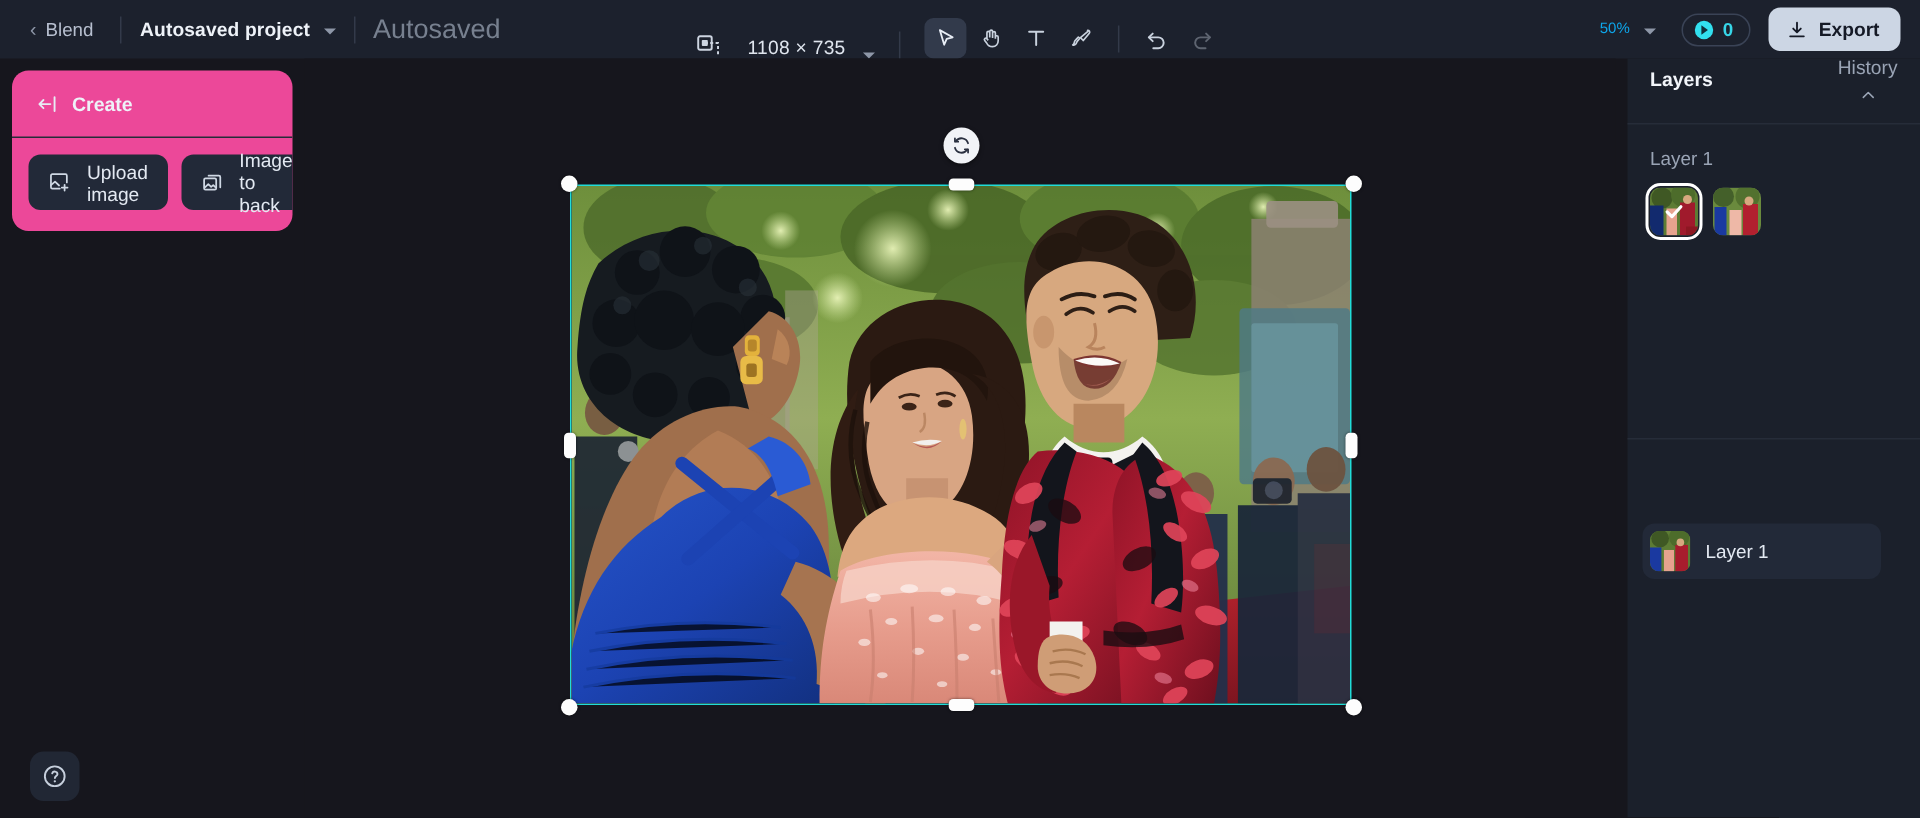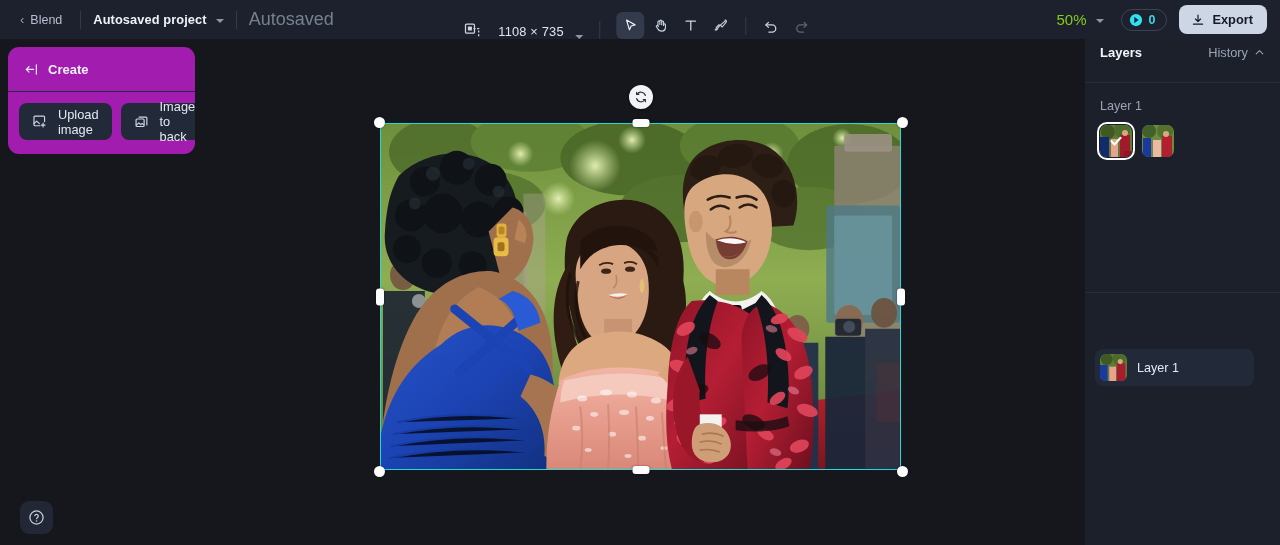--- a/index.html
+++ b/index.html
@@ -43,39 +43,39 @@
     width: 28px; height: 27px; border-radius: 6px;
     display: flex; align-items: center; justify-content: center; cursor: pointer;
   }
   .tool-btn.active { background: #323a4b; }
   .tool-btn.disabled { opacity: .38; cursor: default; }
 
   .tb-right {
     position: absolute; right: 13px; top: 0; height: 100%;
     display: flex; align-items: center; gap: 12px;
   }
-  .zoom-val { color: #84cc16; font-size: 15px; }
+  .zoom-val { color: #0ea5e9; font-size: 10px; }
   .zoom-wrap { display: flex; align-items: center; cursor: pointer; padding: 3px 5px; border-radius: 5px; }
   .credits {
     display: flex; align-items: center; gap: 6px;
     border: 1px solid #3a4356; border-radius: 13px;
     padding: 3px 11px 3px 7px; cursor: pointer;
   }
   .credit-num { color: #37d6e8; font-size: 12.5px; font-weight: bold; }
   .export-btn {
     display: flex; align-items: center; gap: 7px;
     background: #ccd6e4; color: #151a26;
     font-size: 12.8px; font-weight: bold;
     padding: 7px 14px 7px 12px; border-radius: 8px; cursor: pointer;
   }
 
   
   .sidebar {
     position: absolute; left: 8px; top: 47px; width: 187px;
-    background: #a21caf; border-radius: 11px; overflow: hidden;
+    background: #ec4899; border-radius: 11px; overflow: hidden;
   }
   .sb-header {
     height: 45px; display: flex; align-items: center; gap: 9px;
     padding: 0 16px; border-bottom: 1px solid #262c39;
   }
   .sb-title { color: #eef2f8; font-size: 13px; font-weight: bold; }
   .sb-body { padding: 11px 11px 14px 11px; display: flex; flex-direction: row; gap: 9px; }
   .sb-item {
     height: 37px; background: #222938; border-radius: 8px;
     display: flex; align-items: center; gap: 11px; padding: 0 13px;
@@ -145,21 +145,21 @@
   
   .rpanel {
     position: absolute; right: 0; top: 39px; width: 195px; height: 506px;
     background: #1b202b;
   }
   .rp-header {
     height: 44px; display: flex; align-items: center; justify-content: space-between;
     padding: 0 15px 16px 15px; border-bottom: 1px solid #262c39;
   }
   .rp-tab-active { color: #f2f5fa; font-size: 13px; font-weight: bold; cursor: pointer; }
-  .rp-tab { color: #9aa4b5; font-size: 12.8px; cursor: pointer; display: flex; align-items: center; gap: 6px; }
+  .rp-tab { color: #9aa4b5; font-size: 12.8px; cursor: pointer; display: flex; align-items: center; gap: 6px; flex-direction: column; }
   .rp-body { padding: 16px 15px 0 15px; }
   .layer-label { color: #9aa4b5; font-size: 12.6px; margin-bottom: 12px; }
   .thumbs { display: flex; gap: 10px; }
   .thumb {
     width: 32px; height: 32px; border-radius: 7px; overflow: hidden; position: relative;
     cursor: pointer; background: #2a3040;
   }
   .thumb.selected { outline: 2px solid #ffffff; outline-offset: 1px; }
   .thumb-check {
     position: absolute; inset: 0; display: flex; align-items: center; justify-content: center;

